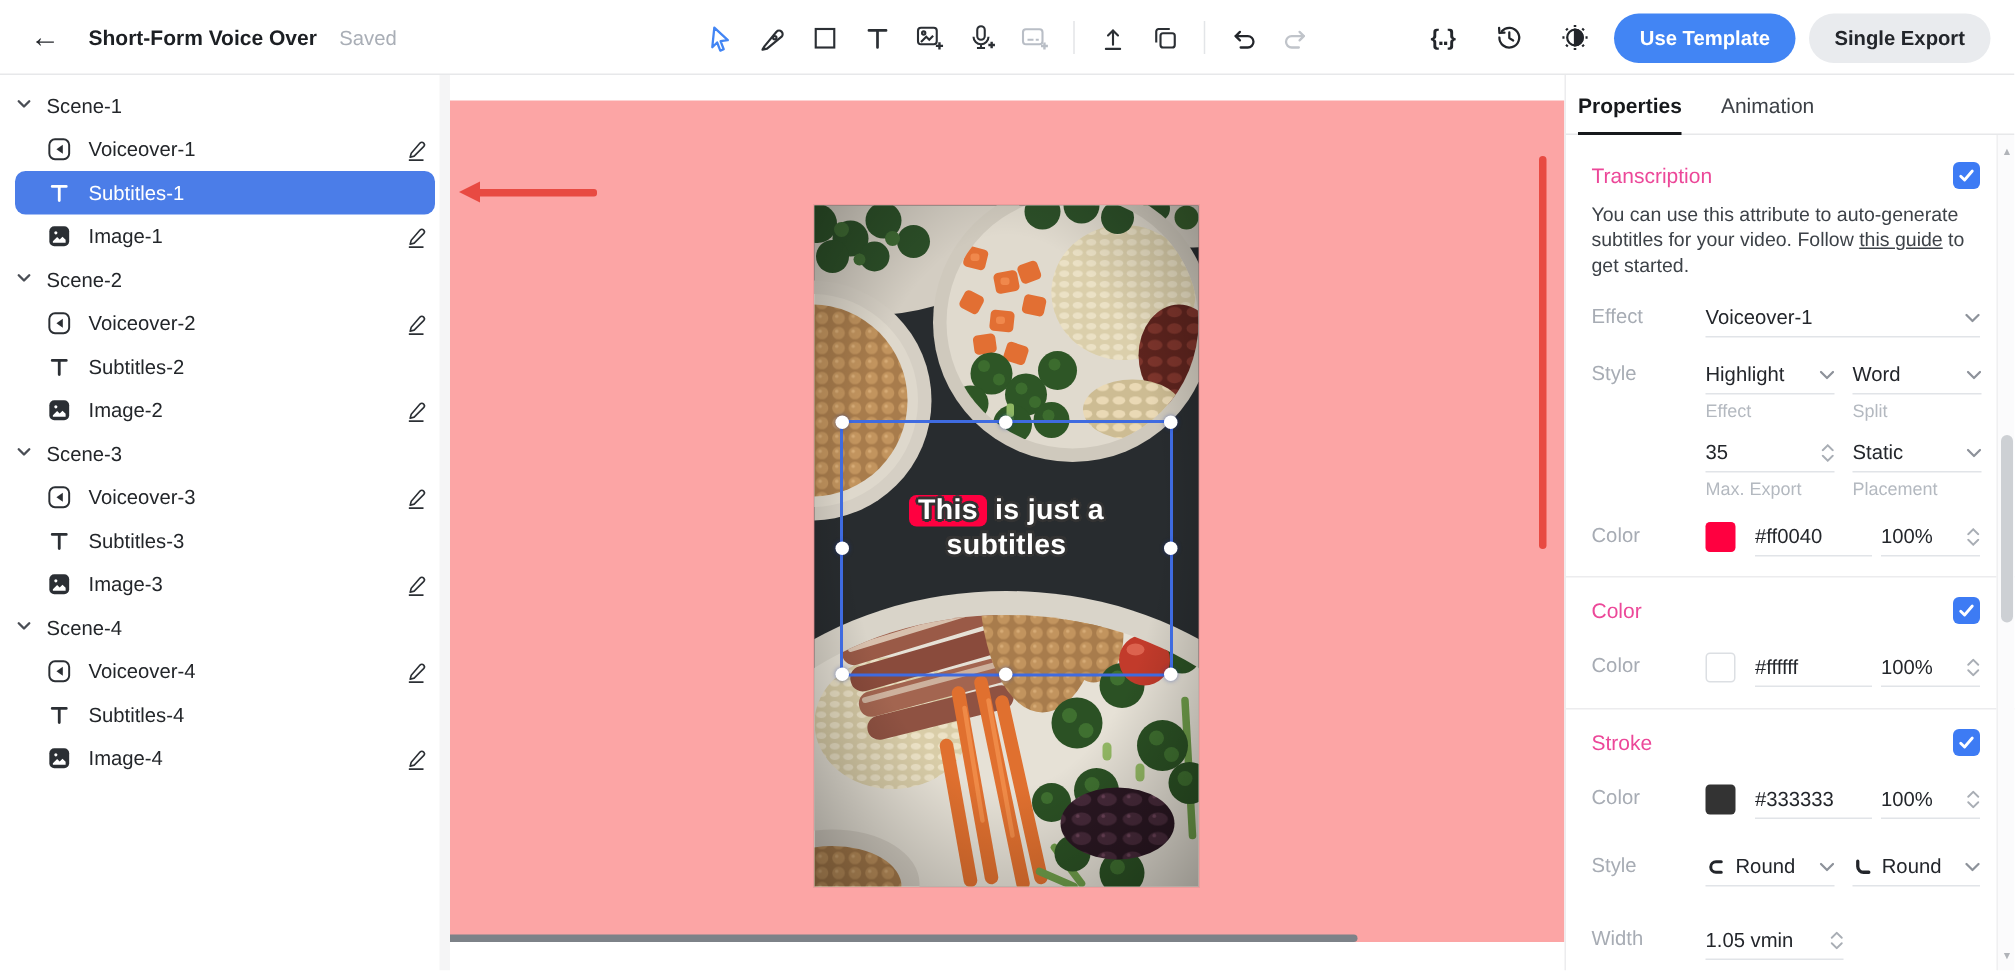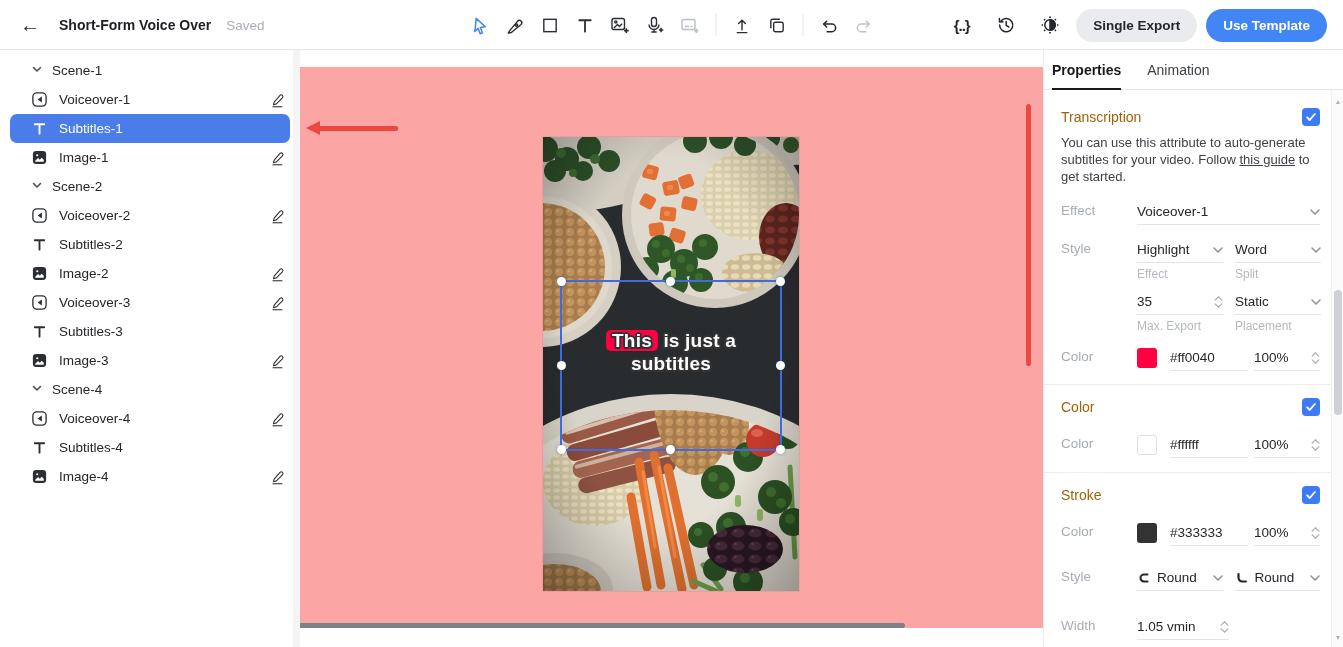--- a/index.html
+++ b/index.html
@@ -21,21 +21,21 @@
   .tb-right { position:absolute; right:16px; top:0; height:50px; display:flex; align-items:center; gap:9px; }
   .code-glyph { font-size:15px; font-weight:700; letter-spacing:-1px; color:#23262b; }
   .pill { height:33px; border:none; border-radius:17px; padding:0 17px; font-size:13.5px; font-weight:600; cursor:pointer; font-family:"Liberation Sans",sans-serif; }
   .pill.gray { background:#e9ebee; color:#23262b; }
   .pill.blue { background:#4285f4; color:#fff; }
 
   
   #sidebar { position:absolute; left:0; top:50px; width:300px; height:597px; background:#fff; z-index:10; padding-top:6px; }
   .sb-scroll { position:absolute; right:0; top:0; width:7px; height:597px; background:#f5f5f6; }
   .row { height:29px; display:flex; align-items:center; font-size:13.5px; }
-  .row.scene { padding-left:31px; gap:9px; color:#23262a; font-weight:400; }
+  .row.scene { padding-left:10px; gap:9px; color:#23262a; font-weight:400; }
   .row.item { margin:0 10px; padding-left:21px; border-radius:7px; color:#23262a; }
   .row.item .lbl { margin-left:11px; }
   .row.item.selected { background:#4b7de8; color:#fff; }
   .row .edit { margin-left:auto; margin-right:5px; display:flex; }
   .layer-ic { width:17px; height:17px; display:flex; align-items:center; justify-content:center; }
 
   
   #canvas { position:absolute; left:300px; top:67px; width:743px; height:561px; background:#fca5a5; overflow:hidden; }
   #frame { position:absolute; left:243px; top:70px; width:256px; height:454px; background:#26292c; box-shadow:0 0 0 1px rgba(0,0,0,.06); }
   #frame svg { position:absolute; left:0; top:0; }
@@ -57,21 +57,21 @@
   .anno-arrow .head { position:absolute; left:0; top:0; width:0; height:0; border-top:7.5px solid transparent; border-bottom:7.5px solid transparent; border-right:14px solid #e84a42; }
   .anno-line { position:absolute; left:1026px; top:104px; width:5px; height:262px; background:#e84a42; border-radius:3px; z-index:40; }
 
   
   #panel { position:absolute; left:1043px; top:50px; width:300px; height:597px; background:#fff; border-left:1px solid #ececee; }
   .tabs { height:40px; border-bottom:1px solid #e7e8ea; padding-left:8px; display:flex; gap:26px; }
   .tab { font-size:14px; color:#3c4046; padding-top:12px; height:40px; cursor:pointer; }
   .tab.active { color:#17191c; font-weight:700; border-bottom:2px solid #17191c; }
   .pbody { padding:0 23px 0 17px; }
   .sec-head { margin-top:16px; height:22px; display:flex; align-items:center; justify-content:space-between; }
-  .sec-title { font-size:14px; font-weight:500; color:#a16207; }
+  .sec-title { font-size:14px; font-weight:500; color:#ec4899; }
   .cbx { width:18px; height:18px; border-radius:4px; background:#3d7bf4; display:flex; align-items:center; justify-content:center; cursor:pointer; }
   .desc { margin-top:6px; font-size:13px; line-height:17px; color:#3d4248; }
   .desc a { color:#3d4248; text-decoration:underline; cursor:pointer; }
   .prow { display:flex; align-items:flex-start; }
   .plabel { width:76px; flex:none; font-size:13.5px; color:#a7acb4; padding-top:4px; }
   .fld { border-bottom:1px solid #e1e4e8; height:26px; display:flex; align-items:center; font-size:13.5px; color:#23262b; }
   .fld .val { flex:1; }
   .fld.w-full { flex:1; }
   .fld.w-half { width:86px; }
   .fld.gap { margin-left:12px; }
@@ -212,22 +212,22 @@
       </button>
       <button class="tb-btn">
         <span>
             <svg width="20" height="20" viewBox="0 0 20 20" fill="none" stroke="#23262b" stroke-width="1.5">
               <circle cx="10" cy="10" r="5.2"></circle>
               <path d="M10 4.8 a5.2 5.2 0 0 1 0 10.4 z" fill="#23262b"></path>
               <path d="M10 1.6 V3 M10 17 V18.4 M1.6 10 H3 M17 10 H18.4 M4.1 4.1 L5.1 5.1 M14.9 14.9 L15.9 15.9 M4.1 15.9 L5.1 14.9 M14.9 5.1 L15.9 4.1" stroke-width="1.7"></path>
             </svg>
           </span>
       </button>
+      <button class="pill blue">Use Template</button>
       <button class="pill gray">Single Export</button>
-      <button class="pill blue">Use Template</button>
     </div>
   </header>
 
   <aside id="sidebar">
 
     <div class="row scene">
       <span><svg width="12" height="12" viewBox="0 0 12 12" fill="none" stroke="#4a4e55" stroke-width="1.6" stroke-linecap="round" stroke-linejoin="round">
             <path d="M2.5 4.5 L6 8 L9.5 4.5"></path>
           </svg></span>
       <span class="lbl">Scene-1</span>
@@ -311,20 +311,26 @@
         </span>
       <span class="lbl">Image-2</span>
       <span class="edit">
           <svg width="16" height="16" viewBox="0 0 18 18" fill="none" stroke="#2b2f34" stroke-width="1.2" stroke-linejoin="round">
             <path d="M12.4 3.8 a1.9 1.9 0 0 1 2.7 2.7 L8 13.6 L5 14.4 L5.8 11.4 Z"></path>
             <path d="M4 16.6 H15"></path>
           </svg>
         </span>
     </div>
 
+    <div class="row scene">
+      <span><svg width="12" height="12" viewBox="0 0 12 12" fill="none" stroke="#4a4e55" stroke-width="1.6" stroke-linecap="round" stroke-linejoin="round">
+            <path d="M2.5 4.5 L6 8 L9.5 4.5"></path>
+          </svg></span>
+      <span class="lbl">Scene-3</span>
+    </div>
     <div class="row item">
       <span class="layer-ic">
           <svg width="17" height="17" viewBox="0 0 18 18" fill="none" stroke="#2b2f34" stroke-width="1.4">
             <rect x="2" y="2" width="14" height="14" rx="4"></rect>
             <path d="M11.5 5.8 V12.2 L7 9 Z" fill="#2b2f34" stroke="none"></path>
           </svg>
         </span>
       <span class="lbl">Voiceover-3</span>
       <span class="edit">
           <svg width="16" height="16" viewBox="0 0 18 18" fill="none" stroke="#2b2f34" stroke-width="1.2" stroke-linejoin="round">

